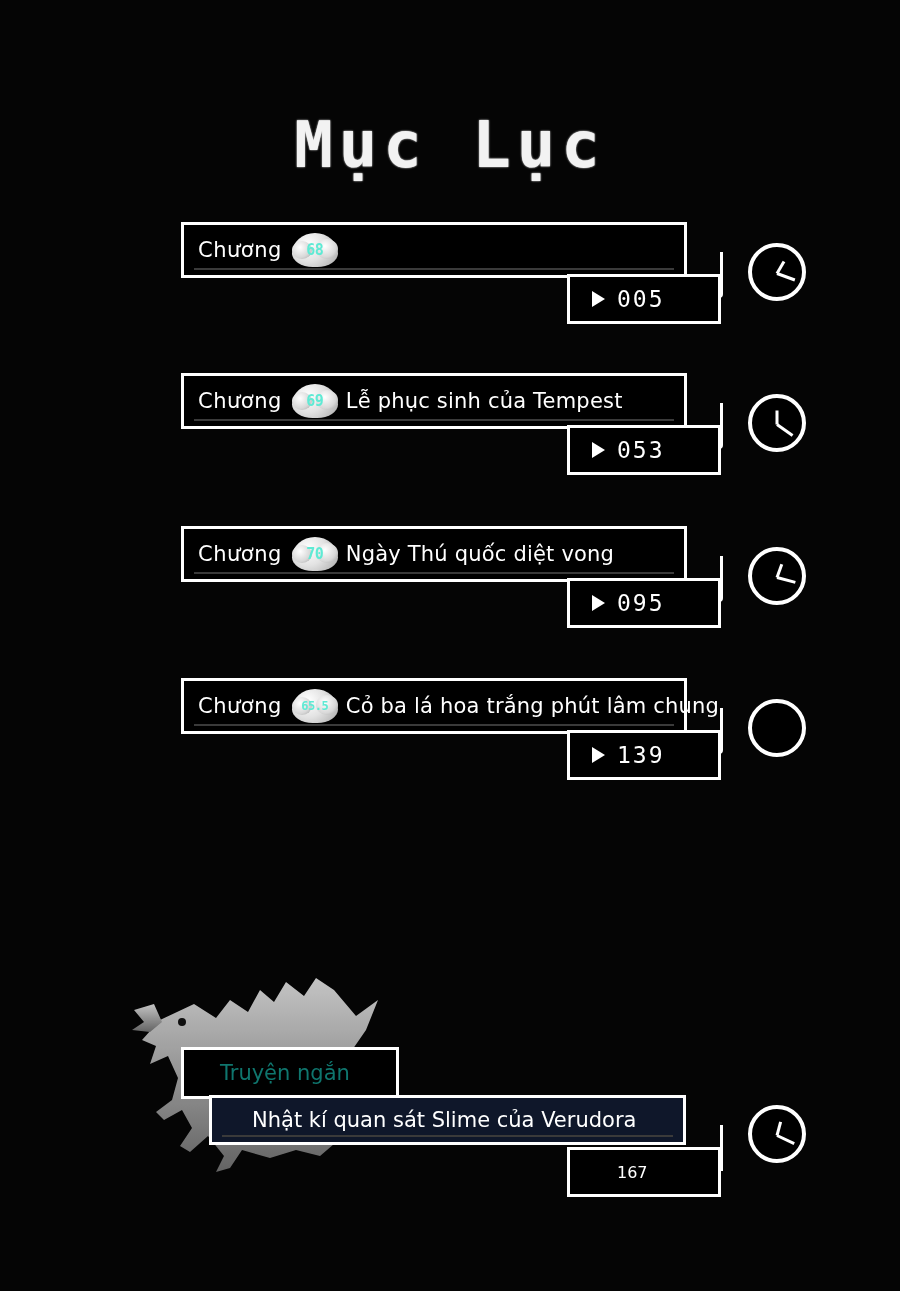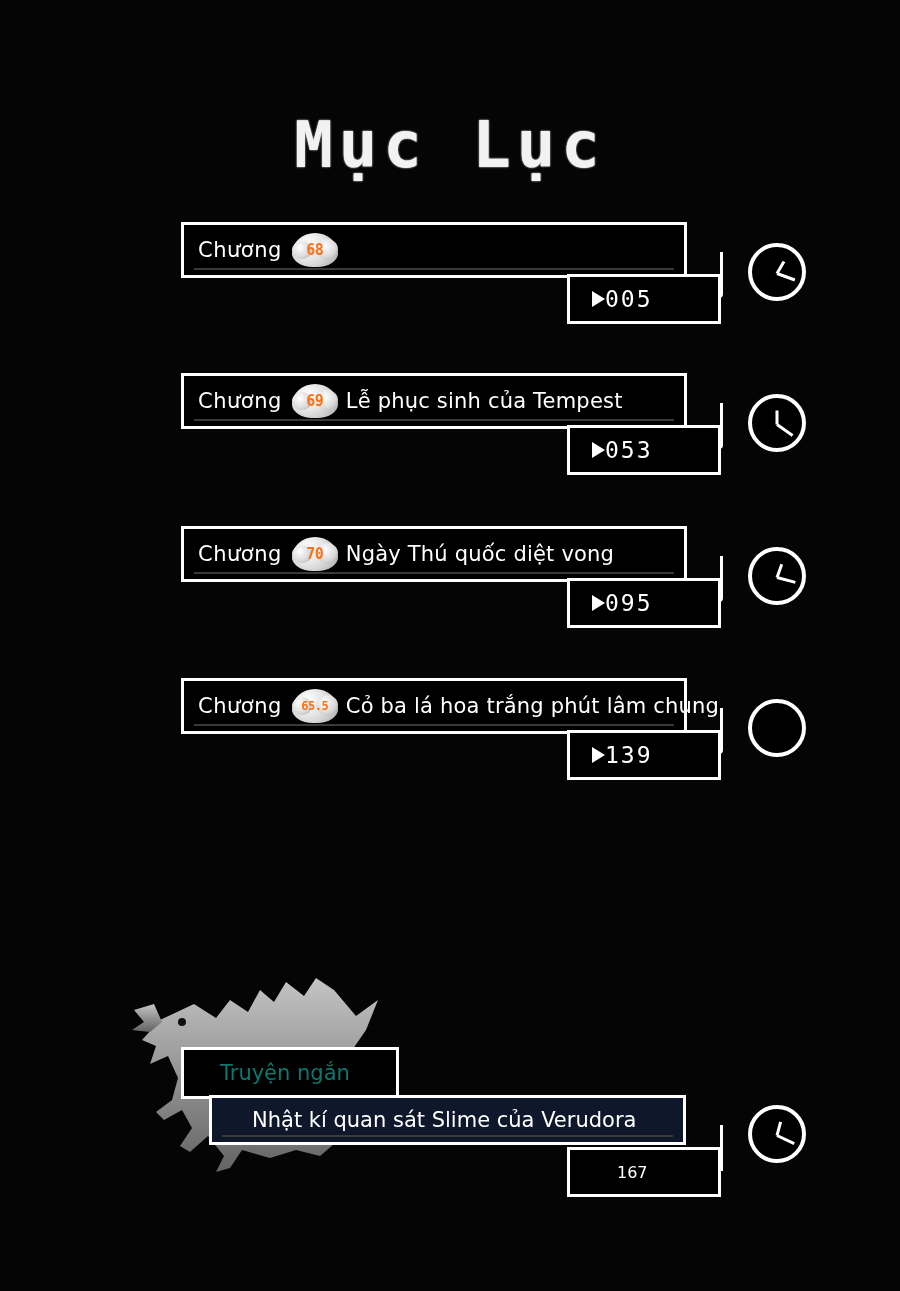--- a/index.html
+++ b/index.html
@@ -108,21 +108,21 @@
   }
   .num-badge .num {
     position: absolute;
     inset: 0;
     display: flex;
     align-items: center;
     justify-content: center;
     font-family: "DejaVu Sans Mono", monospace;
     font-size: 15px;
     font-weight: 700;
-    color: #f97316;
+    color: #5eead4;
     z-index: 2;
     letter-spacing: -0.5px;
   }
   .num-badge.small .num { font-size: 12px; }
 
   .entry-title {
     font-family: "DejaVu Sans", sans-serif;
     font-size: 21px;
     color: #ffffff;
     white-space: nowrap;
@@ -146,20 +146,21 @@
     position: absolute;
     top: 52px;
     left: 386px;
     width: 154px;
     height: 50px;
     border: 3px solid #ffffff;
     background: #000000;
     display: flex;
     align-items: center;
     padding-left: 22px;
+    gap: 12px;
   }
   .page-box .tri {
     width: 0; height: 0;
     border-left: 13px solid #ffffff;
     border-top: 8px solid transparent;
     border-bottom: 8px solid transparent;
   }
   .page-box .pgnum {
     font-family: "DejaVu Sans Mono", monospace;
     font-size: 23px;

